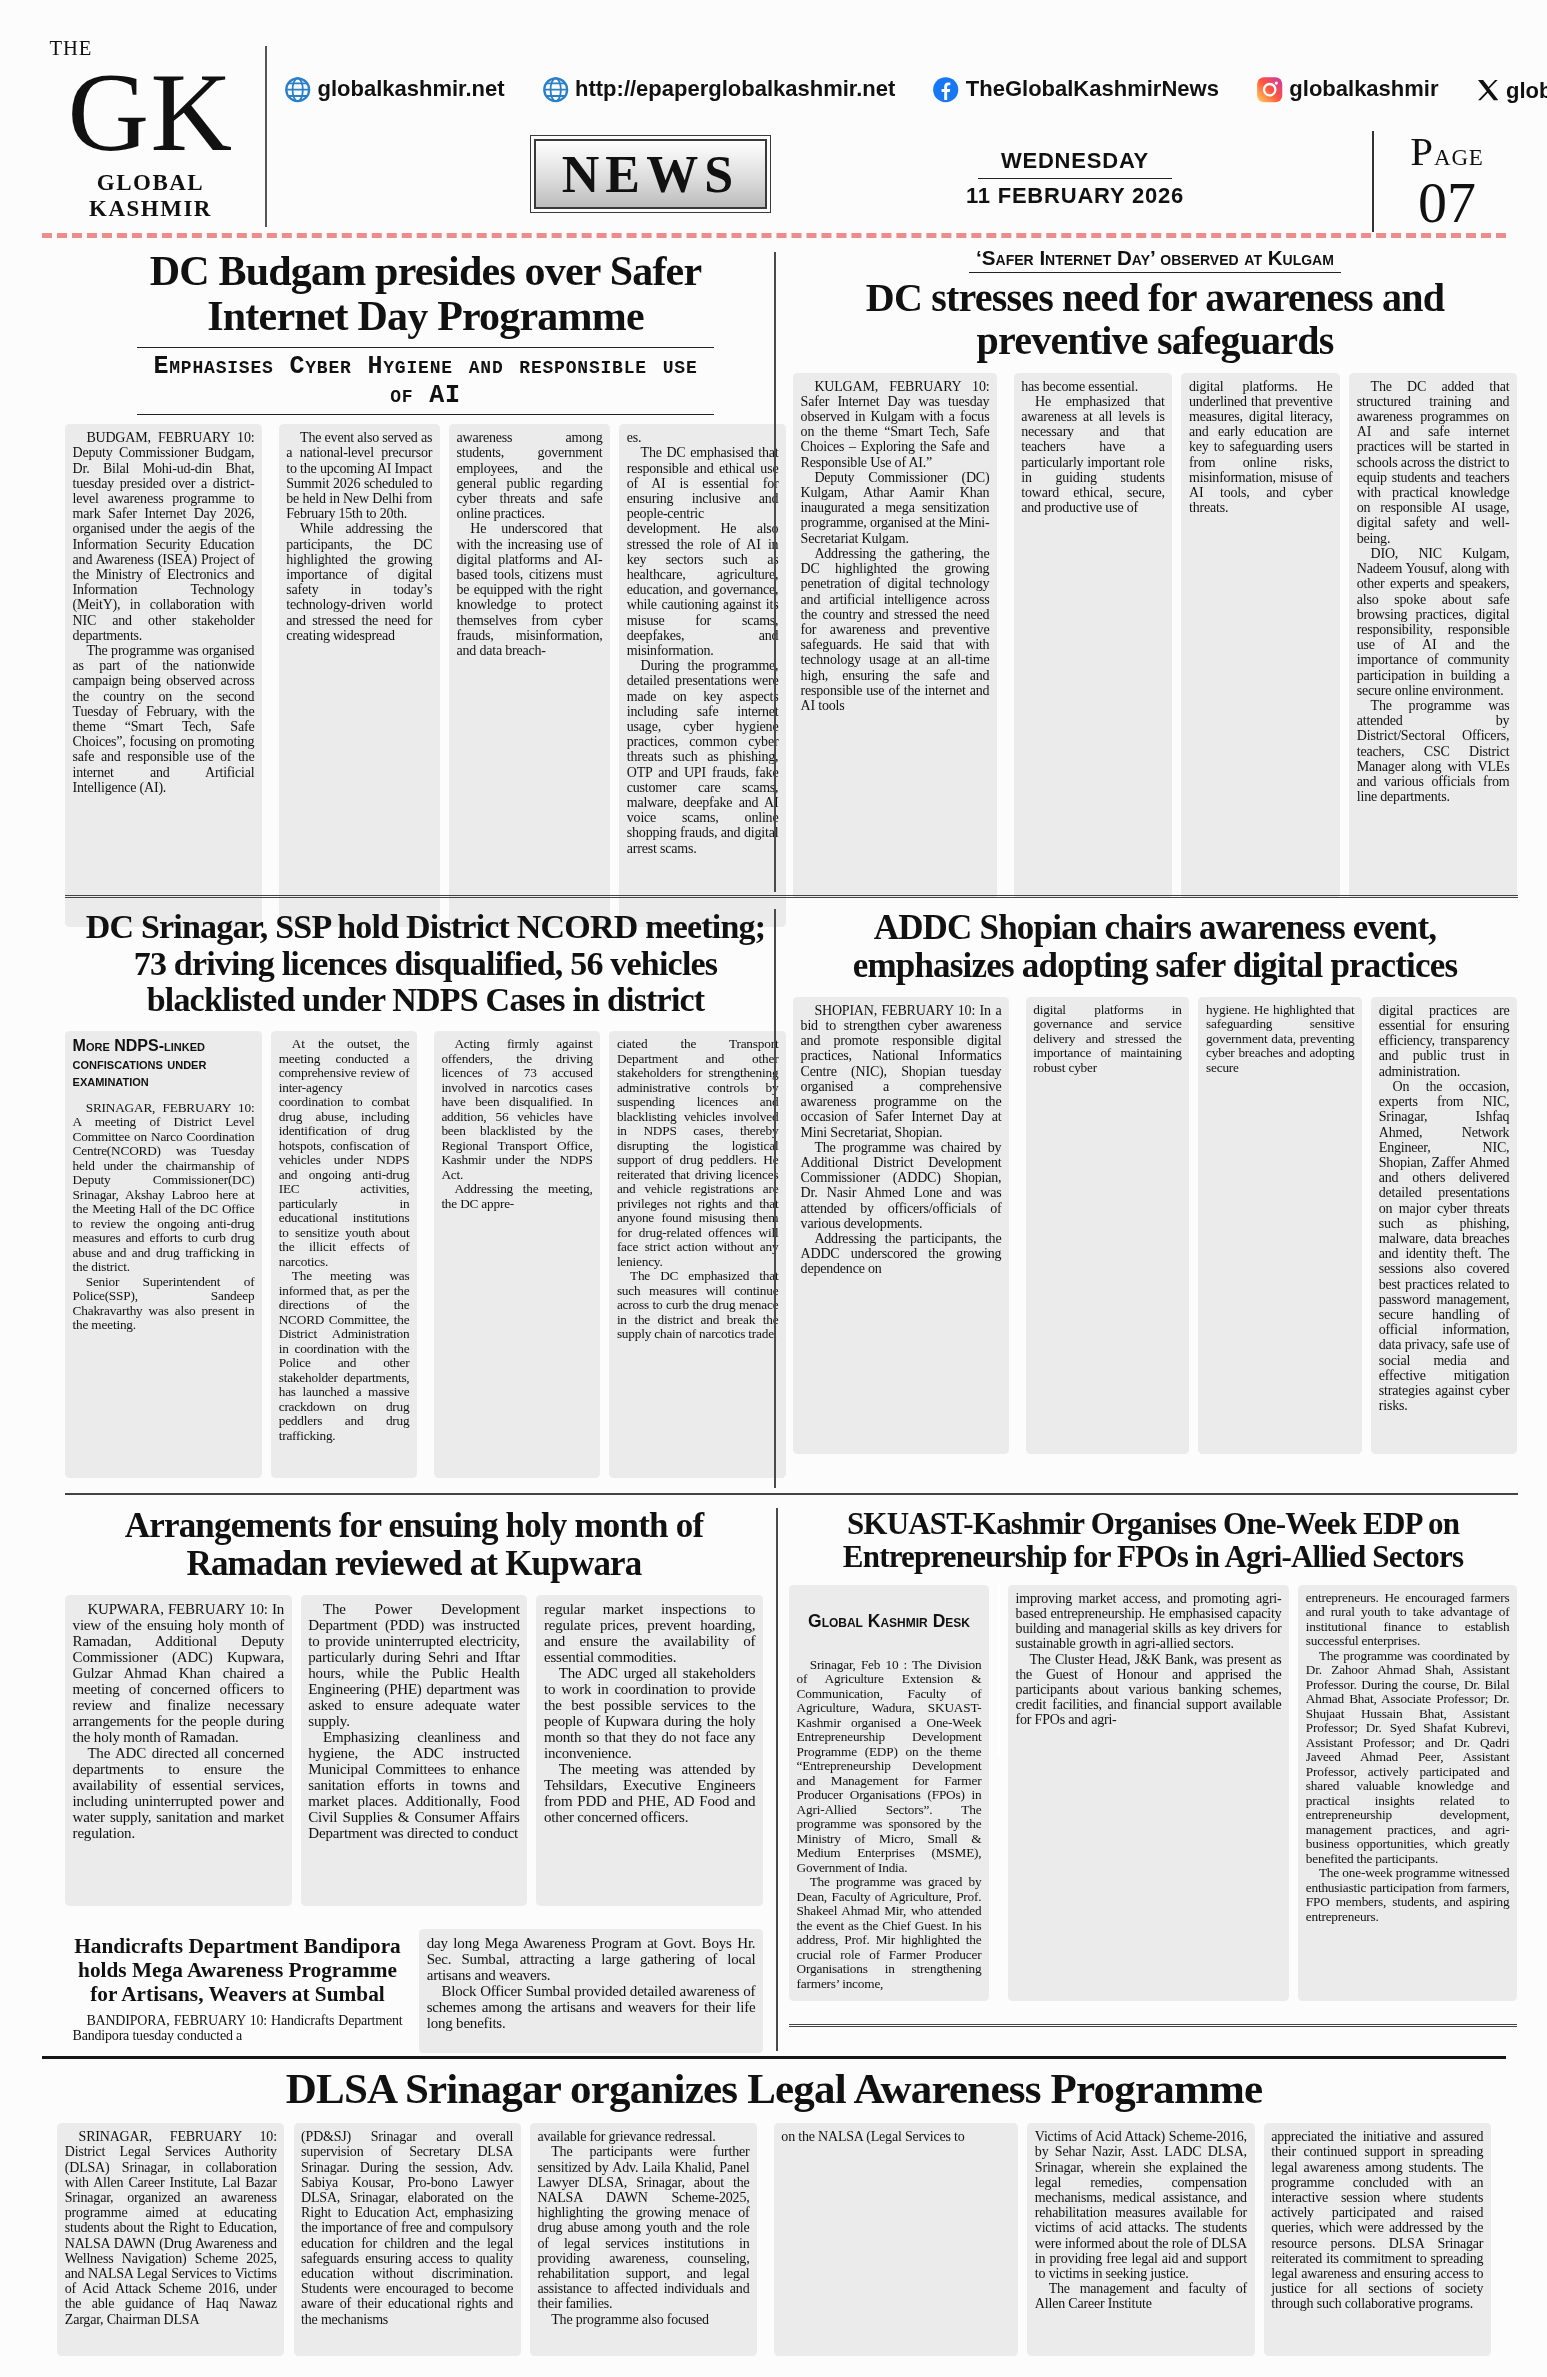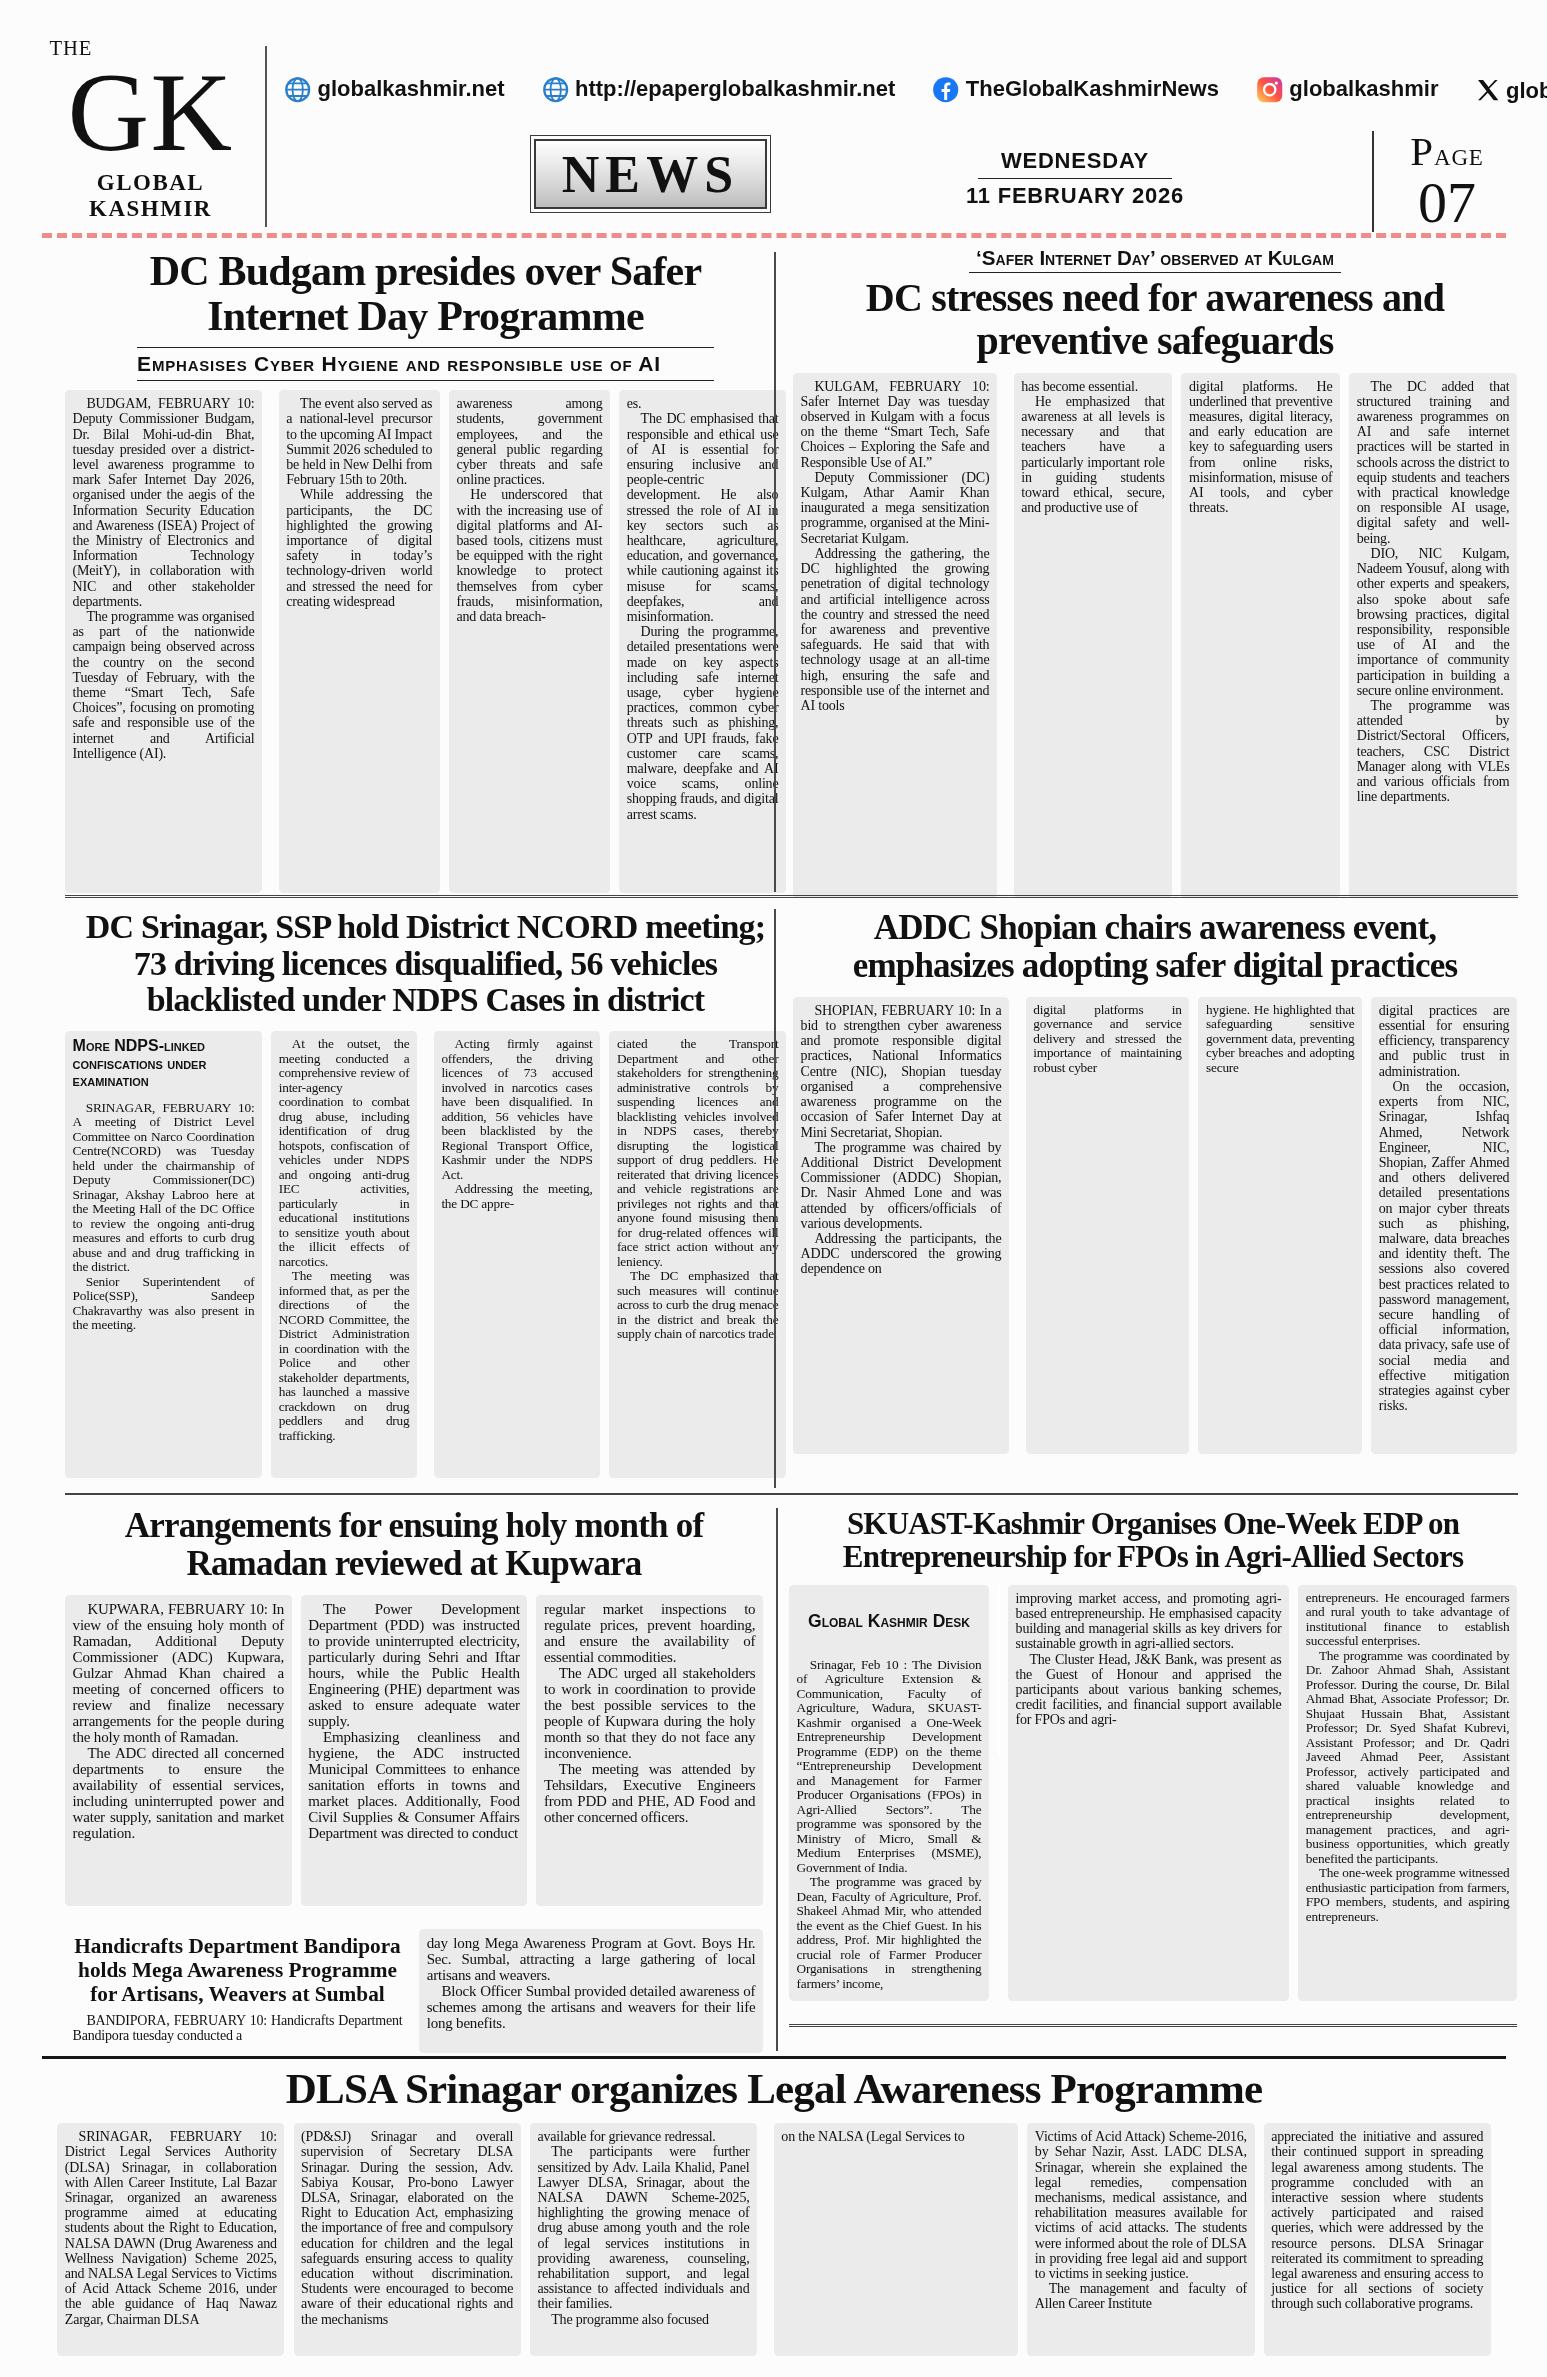--- a/index.html
+++ b/index.html
@@ -32,22 +32,22 @@
   .page-word::first-letter{font-size:41px;}
   .page-num{font-size:58px;line-height:.95;}
   .red-dash{position:absolute;left:42px;top:233px;width:1464px;border-top:5.3px dashed #ee8b8b;}
 
   
   .article{position:absolute;}
   .headline{font-weight:bold;text-align:center;line-height:1.08;letter-spacing:-0.8px;margin:0;padding:3px 13.7px 0;}
   .kicker{font-family:"Liberation Sans",sans-serif;font-weight:bold;font-variant:small-caps;text-align:center;}
   .kicker-inline{display:inline-block;border-bottom:1.5px solid #222;padding:0 7.6px 1.5px;}
   .subhead-wrap{width:80%;margin:7.6px auto 9.1px;border-top:1.5px solid #222;border-bottom:1.5px solid #222;padding:3.8px 0;}
-  .subhead{font-family:Liberation Sans, sans-serif;font-weight:bold;font-variant:small-caps;
-           font-size:21px;text-align:left;letter-spacing:0.8px;}
+  .subhead{font-family:Liberation Mono, monospace;font-weight:bold;font-variant:small-caps;
+           font-size:25px;text-align:center;letter-spacing:0.8px;}
   .cols{display:flex;gap:9.1px;align-items:stretch;overflow:hidden;}
   .col{background:#ebebeb;border-radius:4.6px;padding:6.1px 7.6px;box-sizing:border-box;overflow:hidden;}
   .mid{display:flex;flex-direction:row;gap:7.6px;overflow:hidden;}
   .bodytext{font-size:14px;line-height:15.2px;text-align:justify;white-space:pre-line;letter-spacing:-0.2px;}
   .bodytext-sm{font-size:13.3px;line-height:14.5px;text-align:justify;white-space:pre-line;letter-spacing:-0.2px;}
   .bodytext-lg{font-size:15px;line-height:16px;text-align:justify;white-space:pre-line;letter-spacing:-0.2px;}
   .side-kicker{font-family:"Liberation Sans",sans-serif;font-weight:bold;font-variant:small-caps;
                font-size:16px;line-height:17.5px;margin-bottom:10.7px;text-align:left;white-space:normal;}
   .byline{font-family:"Liberation Sans",sans-serif;font-weight:bold;font-variant:small-caps;
           font-size:17.5px;text-align:center;margin:20px 0 26px;}

